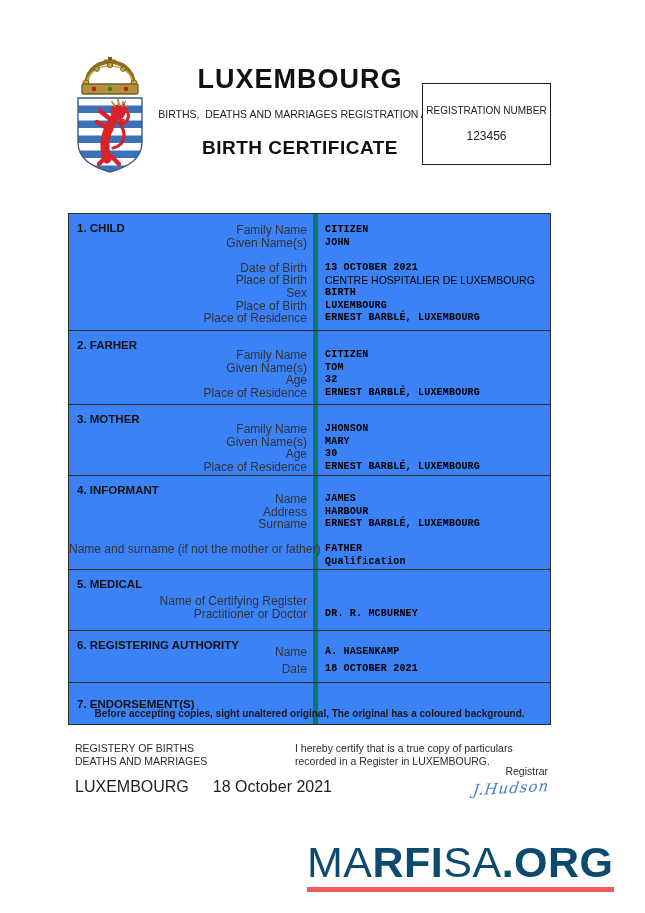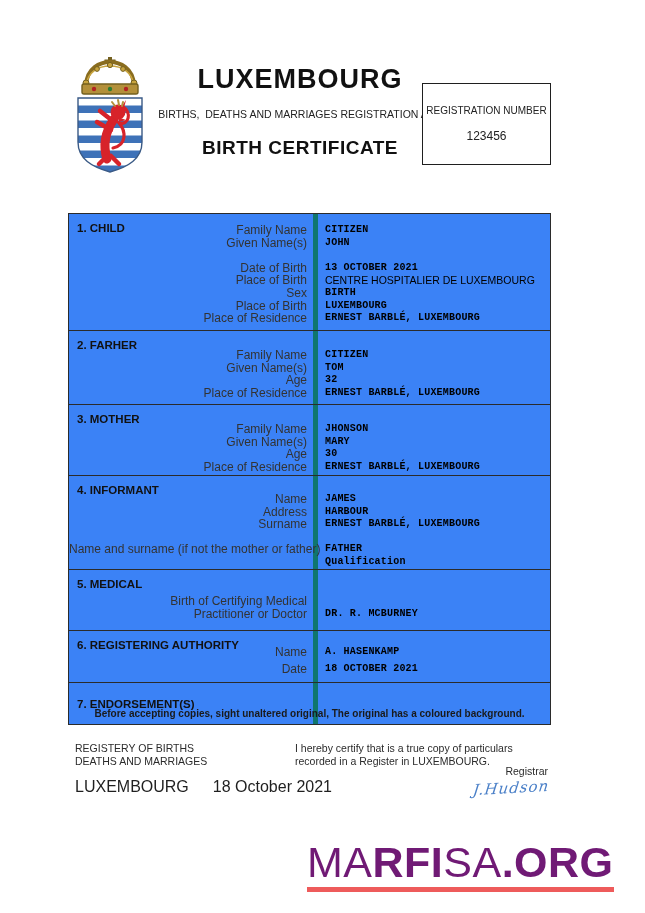--- a/index.html
+++ b/index.html
@@ -230,21 +230,21 @@
           <div class="val">FATHER</div>
           <div class="val">Qualification</div>
         </div>
       </div>
     </section>
 
     <section class="sec sec5">
       <div class="cl">
         <div class="st">5. MEDICAL</div>
         <div class="labels">
-          <div class="lbl">Birth of Certifying Medical</div>
+          <div class="lbl">Name of Certifying Register</div>
           <div class="lbl">Practitioner or Doctor</div>
         </div>
       </div>
       <div class="cr">
         <div class="values">
           <div class="gap"></div>
           <div class="val">DR. R. MCBURNEY</div>
         </div>
       </div>
     </section>
@@ -285,19 +285,19 @@
 
   <div class="registrar">Registrar</div>
 
   <div class="place-date">
     <span>LUXEMBOURG</span><span class="date">18 October 2021</span>
   </div>
 
   <div class="signature" style="color: rgb(75, 128, 200);">J.Hudson</div>
 
   <div class="logo">
-    <div class="logo-text" style="color: #701a75;">
+    <div class="logo-text" style="color: #0c4a6e;">
       <span class="lt">MA</span><span class="bd">RFI</span><span class="lt">SA</span><span class="bd">.ORG</span>
     </div>
     <div class="logo-underline" style="background: rgb(238, 91, 91);"></div>
   </div>
 
 </div>
 
 </body></html>

